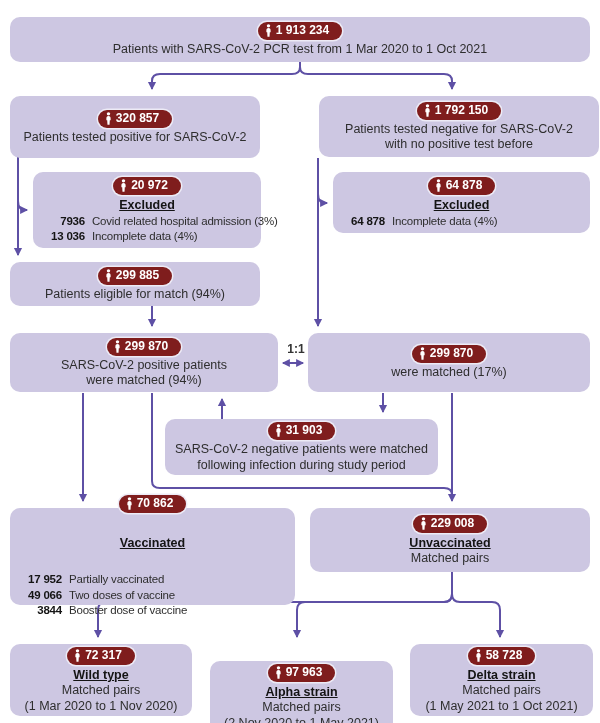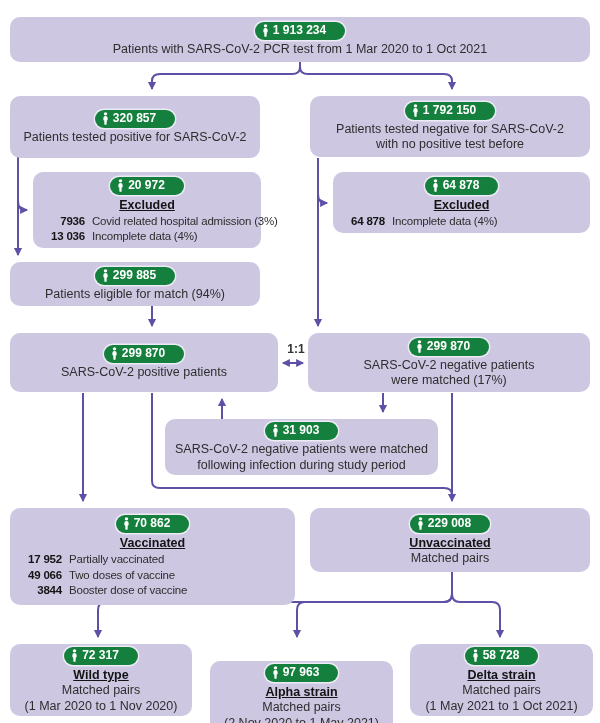--- a/index.html
+++ b/index.html
@@ -7,22 +7,22 @@
     position:relative;width:600px;height:723px;background:#ffffff;
     font-family:"Liberation Sans", sans-serif;color:#2e2e2e;overflow:hidden;
   }
   .arrows{position:absolute;left:0;top:0;pointer-events:none;}
   .box{
     position:absolute;box-sizing:border-box;background:#cdc7e2;border-radius:10px;
     display:flex;flex-direction:column;align-items:center;justify-content:center;
     padding:3px 6px;text-align:center;
   }
   .badge{
-    display:inline-flex;align-items:center;gap:4px;background:#15803d;color:#fff;
-    border-radius:10px;padding:1px 19px 2px 7px;font-size:12px;font-weight:bold;
+    display:inline-flex;align-items:center;gap:4px;background:#7f1d1d;color:#fff;
+    border-radius:10px;padding:1px 13px 2px 7px;font-size:12px;font-weight:bold;
     line-height:15px;box-shadow:0 0 0 1.5px #edebf6;margin:1px 0 2px 0;white-space:nowrap;
   }
   .picon{width:7px;height:13px;fill:#ffffff;flex:none;}
   .line{font-size:12.5px;line-height:15.5px;color:#2e2e2e;white-space:nowrap;}
   .title{font-size:12.5px;line-height:16px;font-weight:bold;color:#141414;white-space:nowrap;text-decoration:underline;}
   .stats{align-self:stretch;margin-top:1px;}
   .stat-row{display:flex;align-items:flex-end;white-space:nowrap;font-size:11.5px;line-height:15.5px;letter-spacing:-0.2px;}
   .stat-val{flex:none;width:46px;text-align:right;font-weight:bold;color:#141414;margin-right:7px;}
   .stat-label{text-align:left;color:#2e2e2e;}
   .ratio{
@@ -76,21 +76,21 @@
     <div class="badge">
       <svg class="picon" viewBox="0 0 10 19">
           <circle cx="5" cy="2.7" r="2.5"></circle>
           <path d="M5,5.8 C2.6,5.8 1.9,7.5 1.9,9.6 L1.9,12.2 L3.1,12.2 L3.5,18.6 L6.5,18.6 L6.9,12.2 L8.1,12.2 L8.1,9.6 C8.1,7.5 7.4,5.8 5,5.8 Z"></path>
         </svg>
       <span>320 857</span>
     </div>
     <div class="line">Patients tested positive for SARS-CoV-2</div>
   </div>
 
-  <div class="box" style="left:310px;top:96px;width:280px;height:61px;">
+  <div class="box" style="left:319px;top:96px;width:280px;height:61px;">
     <div class="badge">
       <svg class="picon" viewBox="0 0 10 19">
           <circle cx="5" cy="2.7" r="2.5"></circle>
           <path d="M5,5.8 C2.6,5.8 1.9,7.5 1.9,9.6 L1.9,12.2 L3.1,12.2 L3.5,18.6 L6.5,18.6 L6.9,12.2 L8.1,12.2 L8.1,9.6 C8.1,7.5 7.4,5.8 5,5.8 Z"></path>
         </svg>
       <span>1 792 150</span>
     </div>
     <div class="line">Patients tested negative for SARS-CoV-2</div>
     <div class="line">with no positive test before</div>
   </div>
@@ -146,49 +146,49 @@
 
   <div class="box" style="left:10px;top:333px;width:268px;height:59px;">
     <div class="badge">
       <svg class="picon" viewBox="0 0 10 19">
           <circle cx="5" cy="2.7" r="2.5"></circle>
           <path d="M5,5.8 C2.6,5.8 1.9,7.5 1.9,9.6 L1.9,12.2 L3.1,12.2 L3.5,18.6 L6.5,18.6 L6.9,12.2 L8.1,12.2 L8.1,9.6 C8.1,7.5 7.4,5.8 5,5.8 Z"></path>
         </svg>
       <span>299 870</span>
     </div>
     <div class="line">SARS-CoV-2 positive patients</div>
+    <div class="line">were matched (94%)</div>
   </div>
 
   <div class="ratio">1:1</div>
 
   <div class="box" style="left:308px;top:333px;width:282px;height:59px;">
     <div class="badge">
       <svg class="picon" viewBox="0 0 10 19">
           <circle cx="5" cy="2.7" r="2.5"></circle>
           <path d="M5,5.8 C2.6,5.8 1.9,7.5 1.9,9.6 L1.9,12.2 L3.1,12.2 L3.5,18.6 L6.5,18.6 L6.9,12.2 L8.1,12.2 L8.1,9.6 C8.1,7.5 7.4,5.8 5,5.8 Z"></path>
         </svg>
       <span>299 870</span>
     </div>
-    <div class="line">SARS-CoV-2 negative patients</div>
     <div class="line">were matched (17%)</div>
   </div>
 
   <div class="box" style="left:165px;top:419px;width:273px;height:56px;">
     <div class="badge">
       <svg class="picon" viewBox="0 0 10 19">
           <circle cx="5" cy="2.7" r="2.5"></circle>
           <path d="M5,5.8 C2.6,5.8 1.9,7.5 1.9,9.6 L1.9,12.2 L3.1,12.2 L3.5,18.6 L6.5,18.6 L6.9,12.2 L8.1,12.2 L8.1,9.6 C8.1,7.5 7.4,5.8 5,5.8 Z"></path>
         </svg>
       <span>31 903</span>
     </div>
     <div class="line">SARS-CoV-2 negative patients were matched</div>
     <div class="line">following infection during study period</div>
   </div>
 
-  <div class="box" style="left:10px;top:508px;width:285px;height:97px;">
+  <div class="box" style="left:10px;top:508px;width:285px;height:97px;gap:20px;">
     <div class="badge">
       <svg class="picon" viewBox="0 0 10 19">
           <circle cx="5" cy="2.7" r="2.5"></circle>
           <path d="M5,5.8 C2.6,5.8 1.9,7.5 1.9,9.6 L1.9,12.2 L3.1,12.2 L3.5,18.6 L6.5,18.6 L6.9,12.2 L8.1,12.2 L8.1,9.6 C8.1,7.5 7.4,5.8 5,5.8 Z"></path>
         </svg>
       <span>70 862</span>
     </div>
     <div class="title">Vaccinated</div>
     <div class="stats">
       <div class="stat-row">

